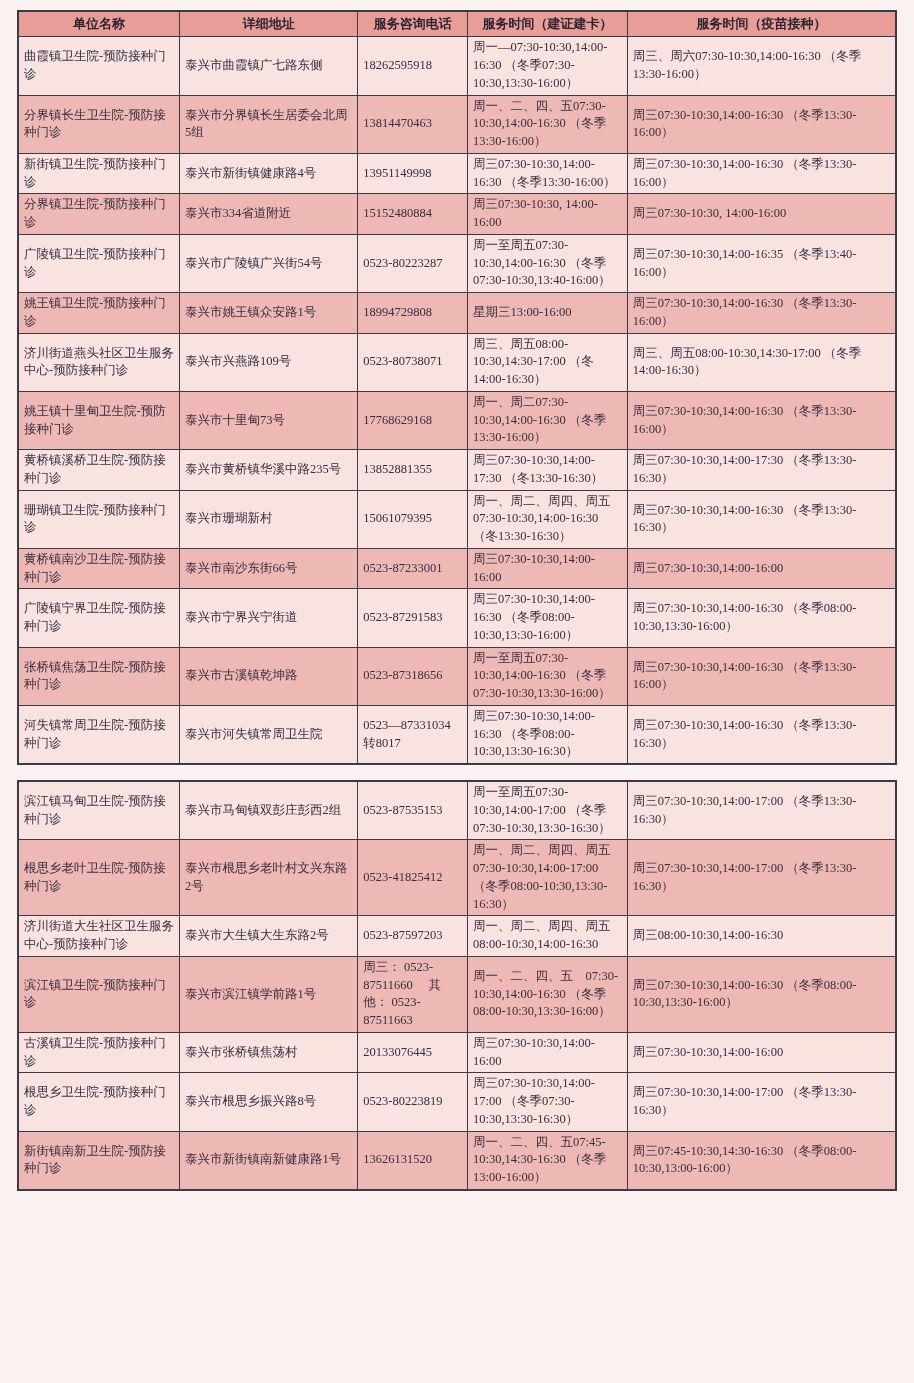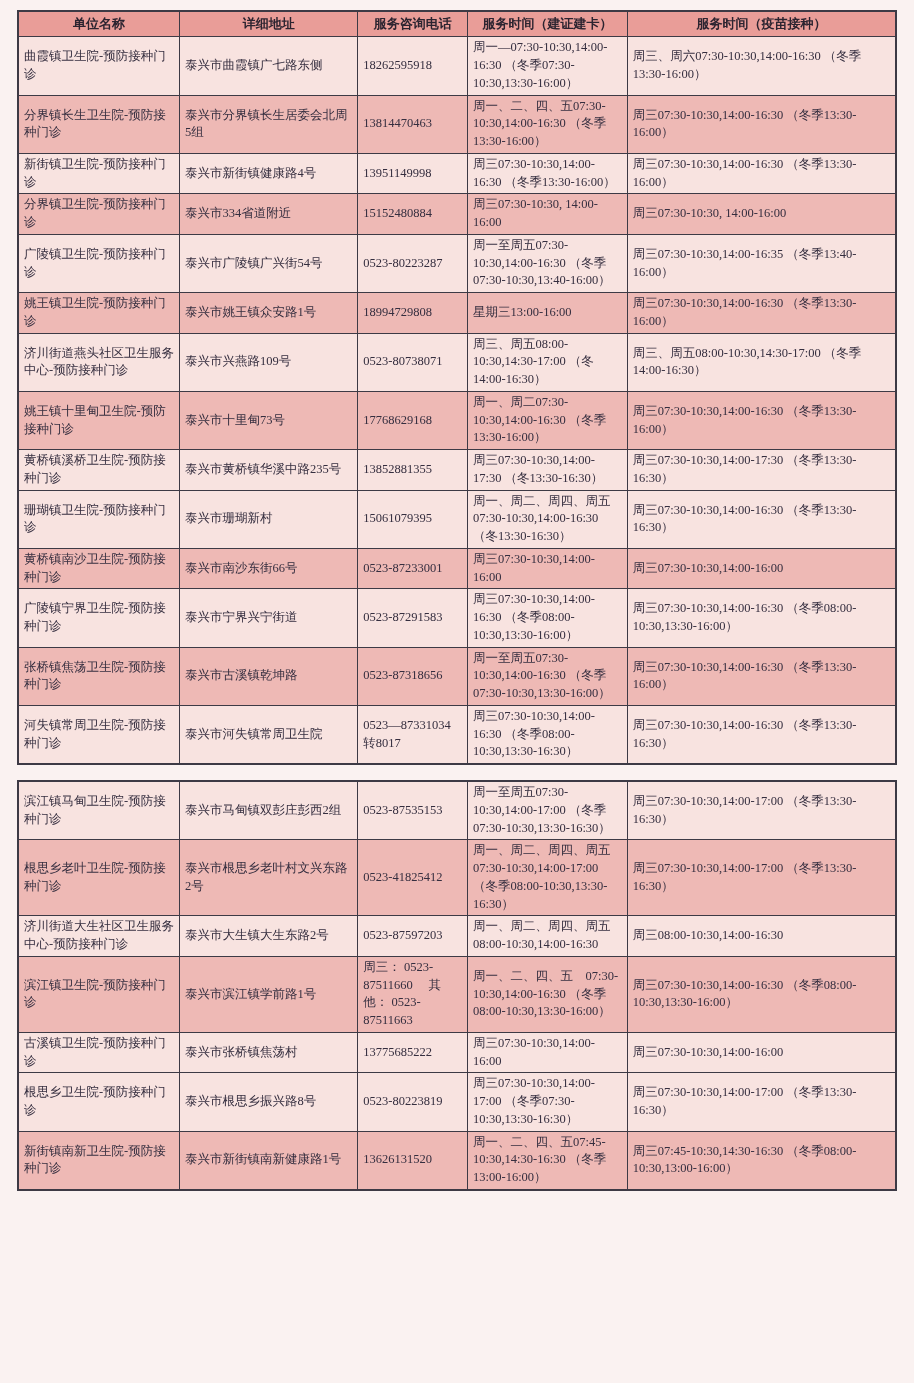--- a/index.html
+++ b/index.html
@@ -209,21 +209,21 @@
           <tr class="dark">
             <td>滨江镇卫生院-预防接种门诊</td>
             <td>泰兴市滨江镇学前路1号</td>
             <td>周三： 0523-87511660　 其他： 0523-87511663</td>
             <td>周一、二、四、五　07:30-10:30,14:00-16:30 （冬季08:00-10:30,13:30-16:00）</td>
             <td>周三07:30-10:30,14:00-16:30 （冬季08:00-10:30,13:30-16:00）</td>
           </tr>
           <tr class="light">
             <td>古溪镇卫生院-预防接种门诊</td>
             <td>泰兴市张桥镇焦荡村</td>
-            <td>13775685222</td>
+            <td>20133076445</td>
             <td>周三07:30-10:30,14:00-16:00</td>
             <td>周三07:30-10:30,14:00-16:00</td>
           </tr>
           <tr class="light">
             <td>根思乡卫生院-预防接种门诊</td>
             <td>泰兴市根思乡振兴路8号</td>
             <td>0523-80223819</td>
             <td>周三07:30-10:30,14:00-17:00 （冬季07:30-10:30,13:30-16:30）</td>
             <td>周三07:30-10:30,14:00-17:00 （冬季13:30-16:30）</td>
           </tr>

